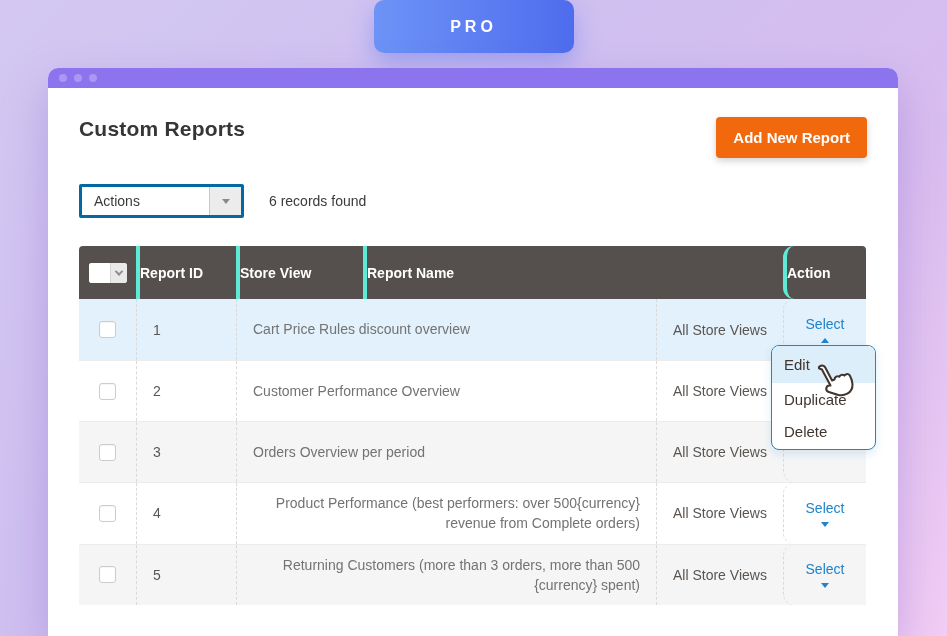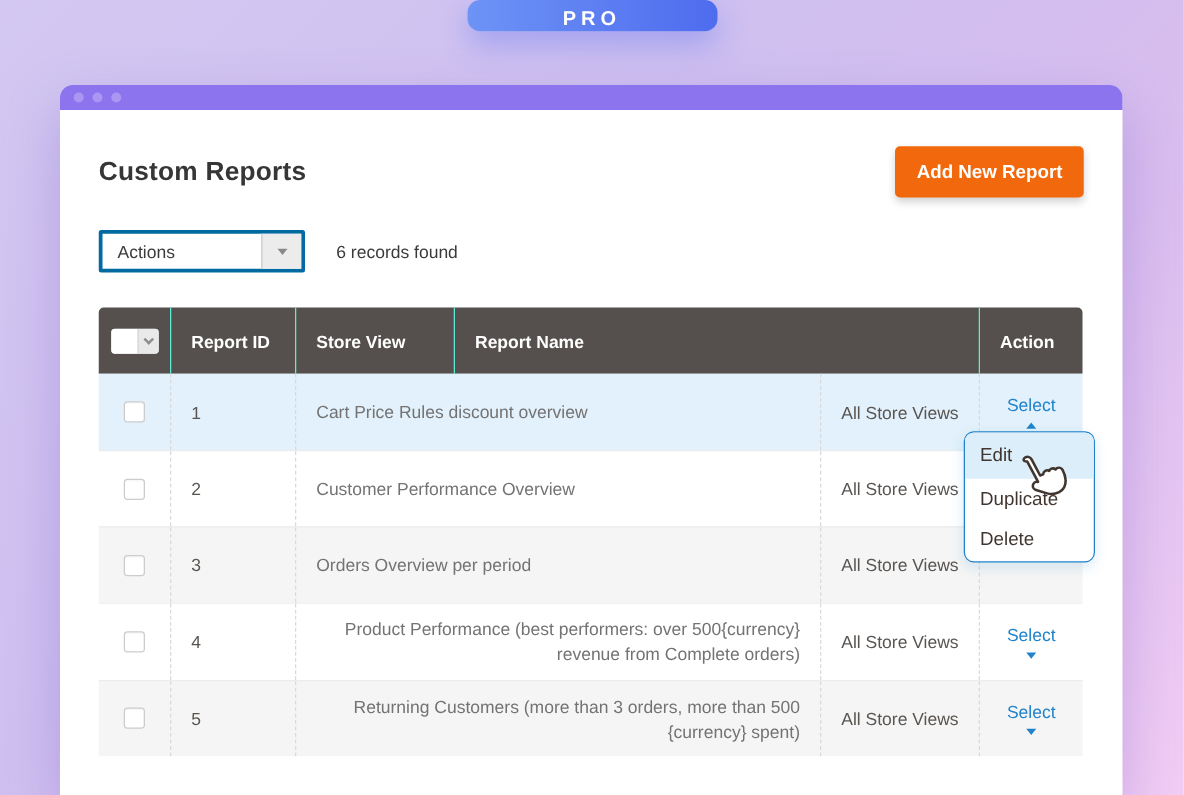--- a/index.html
+++ b/index.html
@@ -6,43 +6,43 @@
   html,body { width:947px; height:636px; overflow:hidden; }
   body {
     font-family:"Liberation Sans", sans-serif;
     background:linear-gradient(135deg,#d3c8f2 0%,#cfc0f0 38%,#d9bdef 68%,#f2cdf4 100%);
     position:relative;
   }
 
   
   .pro-badge {
     position:absolute; left:50%; transform:translateX(-50%); top:0;
-    width:200px; height:25px; border-radius:10px;
+    width:200px; height:53px; border-radius:10px;
     background:linear-gradient(90deg,#6d93f6,#4e6cee);
     box-shadow:0 10px 24px rgba(76,102,238,.38);
-    display:flex; align-items:flex-end; justify-content:center;
+    display:flex; align-items:center; justify-content:center;
     color:#fff; font-weight:700; font-size:16px; letter-spacing:4px;
   }
 
   
   .window {
     position:absolute; left:48px; top:68px; width:850px; height:568px;
     border-radius:10px 10px 0 0;
     box-shadow:0 18px 45px rgba(110,80,190,.30);
     background:#fff;
   }
   .window-bar {
     height:20px; background:#8b74ee; border-radius:10px 10px 0 0;
     display:flex; align-items:center; padding-left:11px; gap:7px;
   }
   .window-dot { width:8px; height:8px; border-radius:50%; background:#ab97f3; }
   .window-body { padding:0 31px; position:relative; }
 
   .header-row {
-    margin-top:29px; display:flex; justify-content:space-between; align-items:center;
+    margin-top:29px; display:flex; justify-content:space-between; align-items:flex-start;
   }
   .page-title { font-size:21px; font-weight:700; color:#363636; letter-spacing:.2px; }
   .add-btn {
     background:#f1690c; color:#fff; font-weight:700; font-size:15px;
     border:none; border-radius:4px; padding:12px 17px; cursor:pointer;
     box-shadow:0 3px 7px rgba(0,0,0,.18); font-family:inherit;
   }
 
   .controls-row { margin-top:26px; display:flex; align-items:center; gap:25px; }
   .actions-select {
@@ -59,27 +59,27 @@
     border-top:5px solid #8a8a8a;
   }
   .records-found { font-size:14px; color:#3a3a3a; }
 
   
   .grid { margin-top:28px; width:787px; }
   .grid-header {
     display:flex; background:#55504d; border-radius:4px 4px 0 0; height:53px;
     color:#fff; font-weight:700; font-size:14px; align-items:center;
   }
-  .grid-header .hcell { border-left:1px solid #5eead4; height:100%; display:flex; align-items:center; padding-left:16px; }
+  .grid-header .hcell { border-left:4px solid #5eead4; height:100%; display:flex; align-items:center; }
   .grid-header .hcell:first-child { border-left:none; justify-content:center; padding-left:0; }
   .c0 { width:57px; flex:none; }
   .c1 { width:100px; flex:none; }
   .c2 { width:420px; flex:none; }
   .c3 { width:127px; flex:none; }
-  .c4 { width:83px; flex:none; }
+  .c4 { width:83px; flex:none;border-radius:11px; }
 
   .grid-row {
     display:flex; min-height:61px; background:#fff; align-items:stretch;
     border-top:1px solid #ececec; font-size:14px; color:#5a5551;
   }
   .grid-row.selected { background:#e2f1fb; border-top:none; }
   .grid-row.striped { background:#f5f5f5; }
   .bcell { border-left:1px dashed #d9d9d9; display:flex; align-items:center; padding-left:16px; }
   .bcell:first-child { border-left:none; justify-content:center; padding-left:0; }
   .cell-name { padding:10px 16px; line-height:1.45; color:#737373;text-align:right; }

